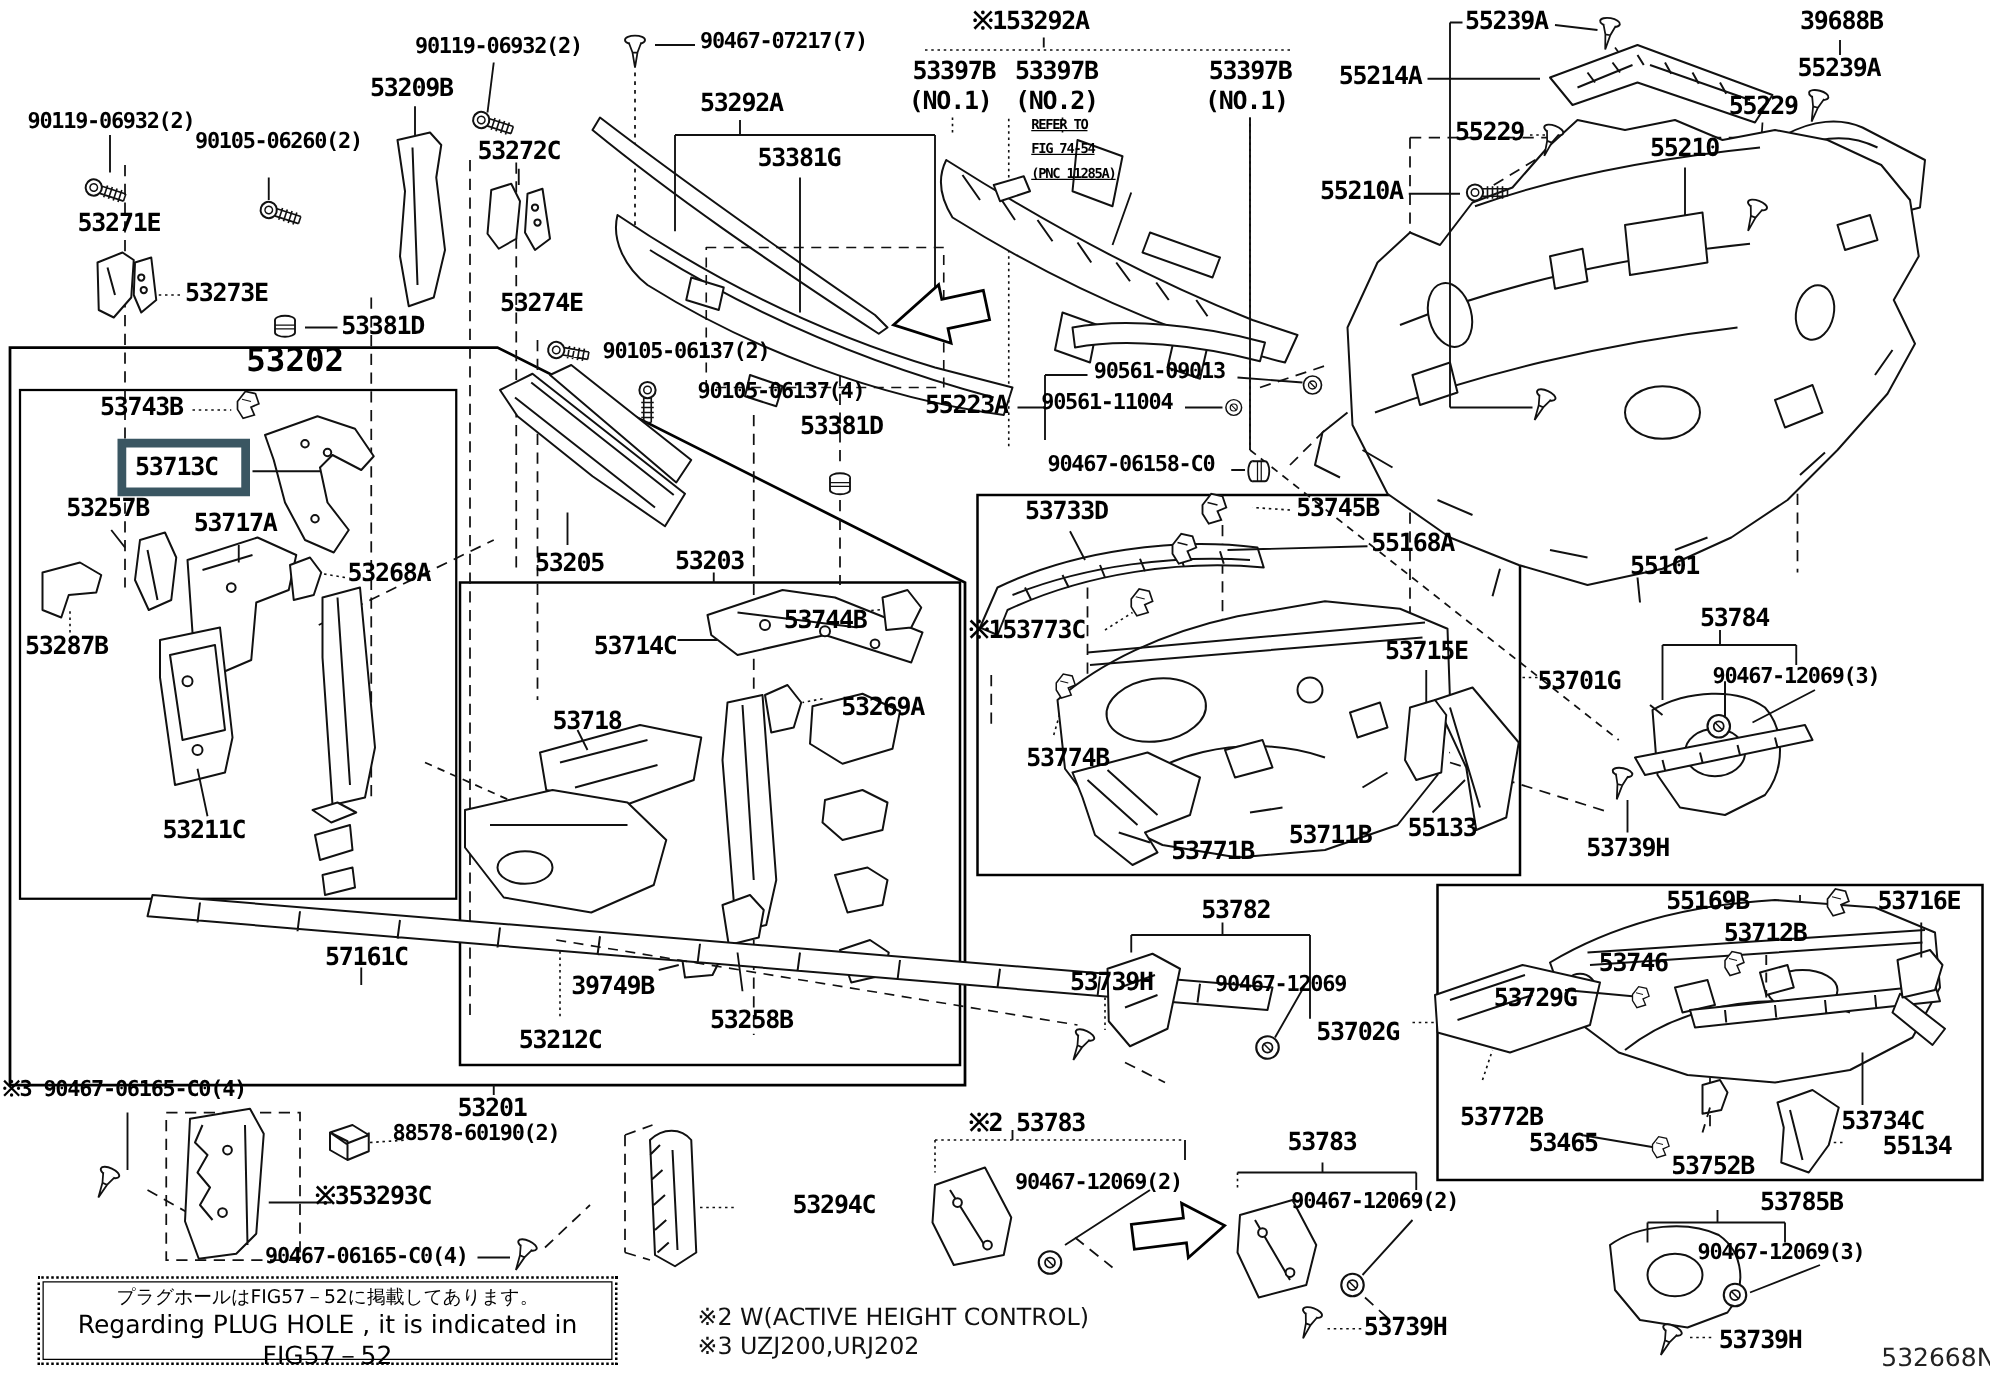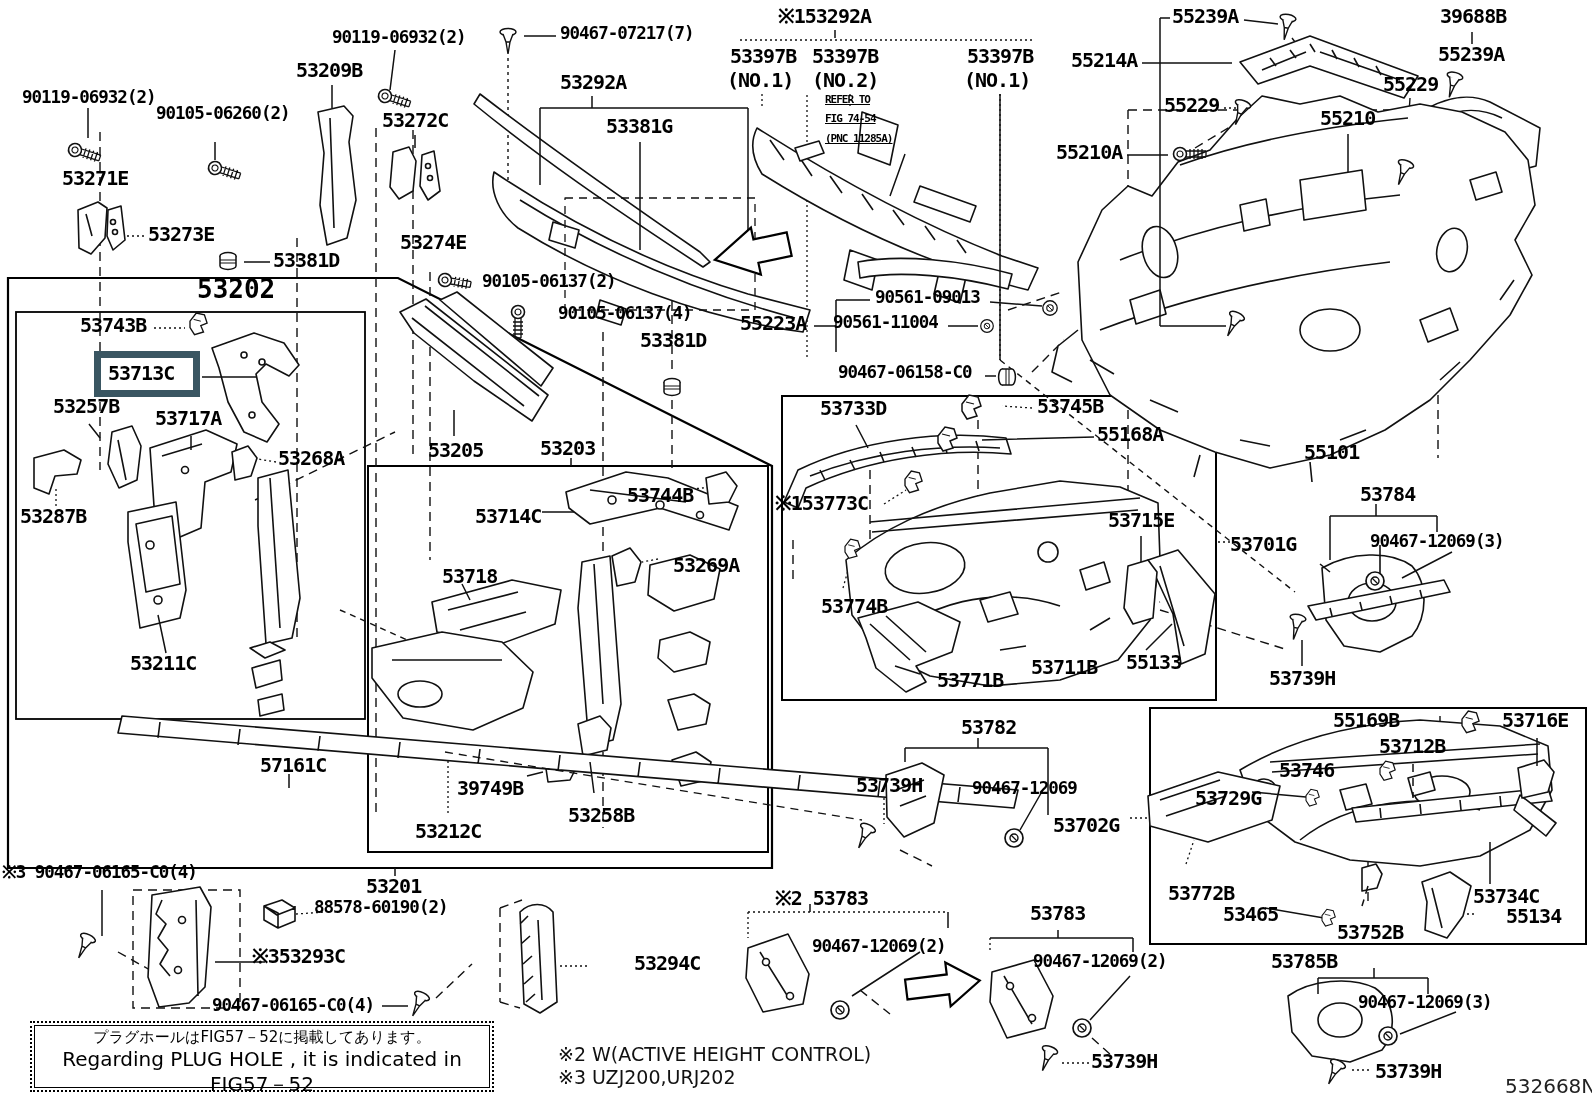--- a/index.html
+++ b/index.html
@@ -392,21 +392,21 @@
       <div class="lb s" style="left: 1333px; top: 710px;">55169B</div>
       <div class="lb s" style="left: 1502px; top: 710px;">53716E</div>
       <div class="lb s" style="left: 1379px; top: 736px;">53712B</div>
       <div class="lb s" style="left: 1279px; top: 760px;">53746</div>
       <div class="lb s" style="left: 1195px; top: 788px;">53729G</div>
       <div class="lb s" style="left: 1168px; top: 883px;">53772B</div>
       <div class="lb s" style="left: 1223px; top: 904px;">53465</div>
       <div class="lb s" style="left: 1337px; top: 922px;">53752B</div>
       <div class="lb s" style="left: 1473px; top: 886px;">53734C</div>
       <div class="lb s" style="left: 1506px; top: 906px;">55134</div>
-      <div class="lb s" style="left: 1271px; top: 951px;">53785B</div>
+      <div class="lb s" style="left: 1408px; top: 951px;">53785B</div>
       <div class="lb m" style="left: 1358px; top: 993px;">90467-12069(3)</div>
       <div class="lb s" style="left: 1375px; top: 1061px;">53739H</div>
     </div>
 
 <div class="fn" style="top:1043px">※2 W(ACTIVE HEIGHT CONTROL)</div>
 <div class="fn" style="top:1066px">※3 UZJ200,URJ202</div>
 
 <div id="note-box">
   <div class="inner">
     <div class="l1">プラグホールはFIG57－52に掲載してあります。</div>

